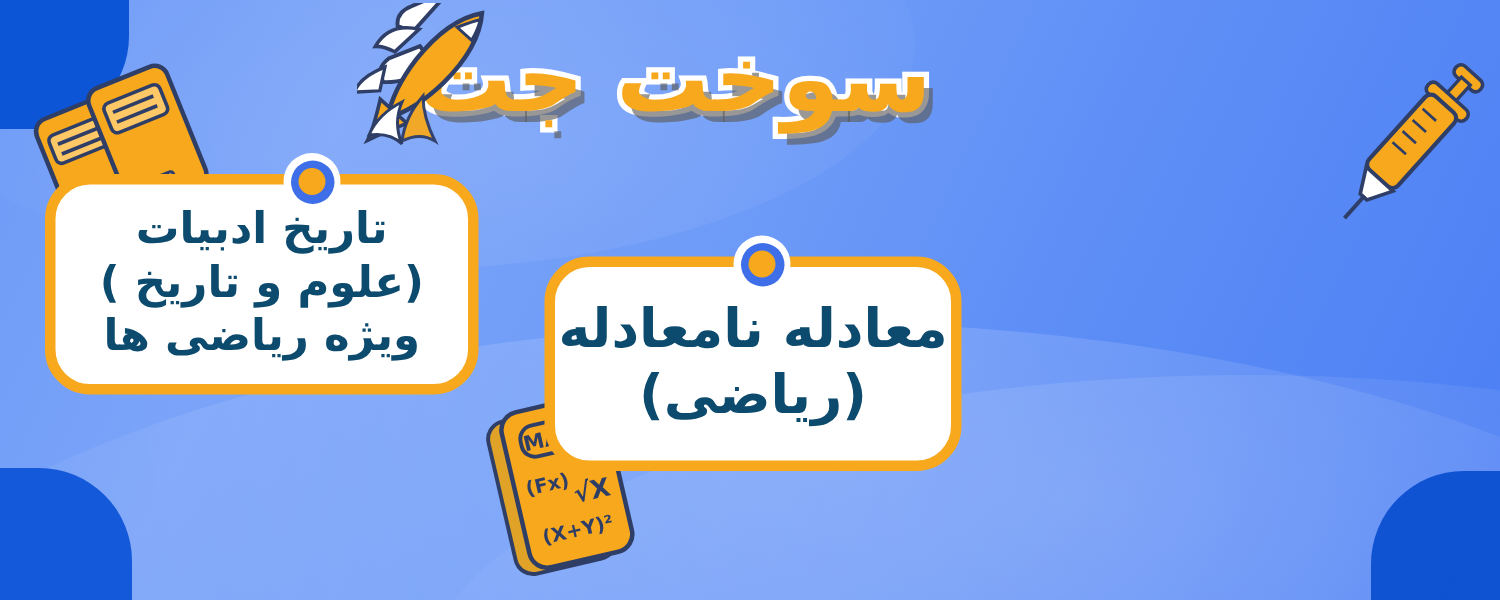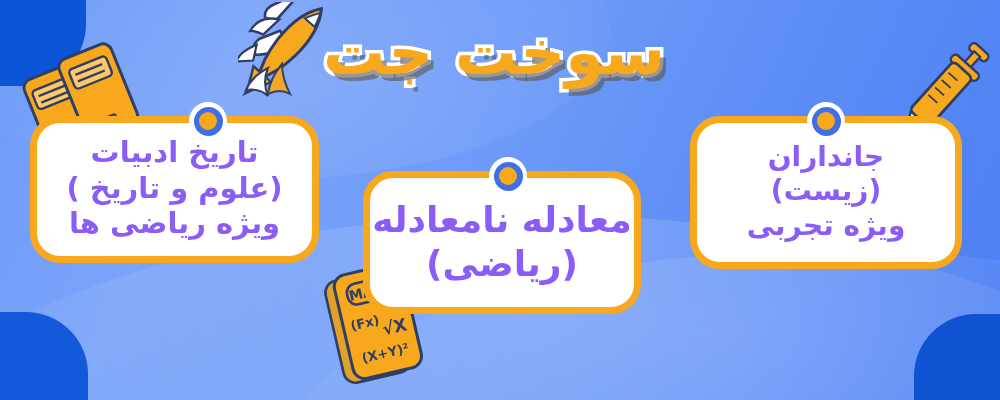--- a/index.html
+++ b/index.html
@@ -44,21 +44,20 @@
     position:absolute;right:-78px;bottom:-78px;width:120px;height:120px;
     background:#0f52d2;border-radius:62px 0 0 0;
     box-shadow:-44px -44px 0 0 #0f52d2;
   }
 
   
   #title-wrap{
     position:absolute;left:0;top:14px;width:900px;height:78px;
     display:flex;align-items:center;justify-content:center;
     pointer-events:none;
-    padding-left:44px;
   }
   #title-text{
     position:relative;direction:rtl;
     font-size:62px;font-weight:700;line-height:1;
     letter-spacing:-2px;
     color:#f7a81d;
     -webkit-text-stroke:7px #ffffff;
     paint-order:stroke fill;
     text-shadow:6px 7px 0 rgba(90,88,86,.62);
     white-space:nowrap;
@@ -70,21 +69,21 @@
     background:#ffffff;
     border:7px solid #f7a81d;
     border-radius:30px;
     box-sizing:border-box;
     display:flex;flex-direction:column;
     align-items:center;justify-content:center;
     direction:rtl;
     padding:6px 10px 8px;
   }
   .card .line{
-    color:#8b5cf6;
+    color:#0c4a6e;
     font-weight:700;
     line-height:1.22;
     white-space:nowrap;
     text-align:center;
   }
 
   #card-literature{left:30px;top:116px;width:289px;height:147px;}
   #card-math{left:363px;top:171px;width:278px;height:143px;}
   #card-biology{left:690px;top:116px;width:272px;height:153px;}
 
@@ -212,24 +211,14 @@
   <div class="card" id="card-math">
     <div class="badge">
       <div class="ring">
           <div class="dot"></div>
         </div>
     </div>
     <div class="line">معادله نامعادله</div>
     <div class="line">(ریاضی)</div>
   </div>
 
-  <div class="card" id="card-biology">
-    <div class="badge">
-      <div class="ring">
-          <div class="dot"></div>
-        </div>
-    </div>
-    <div class="line">جانداران</div>
-    <div class="line">(زیست)</div>
-    <div class="line">ویژه تجربی</div>
-  </div>
 
 </div>
 
 </body></html>

